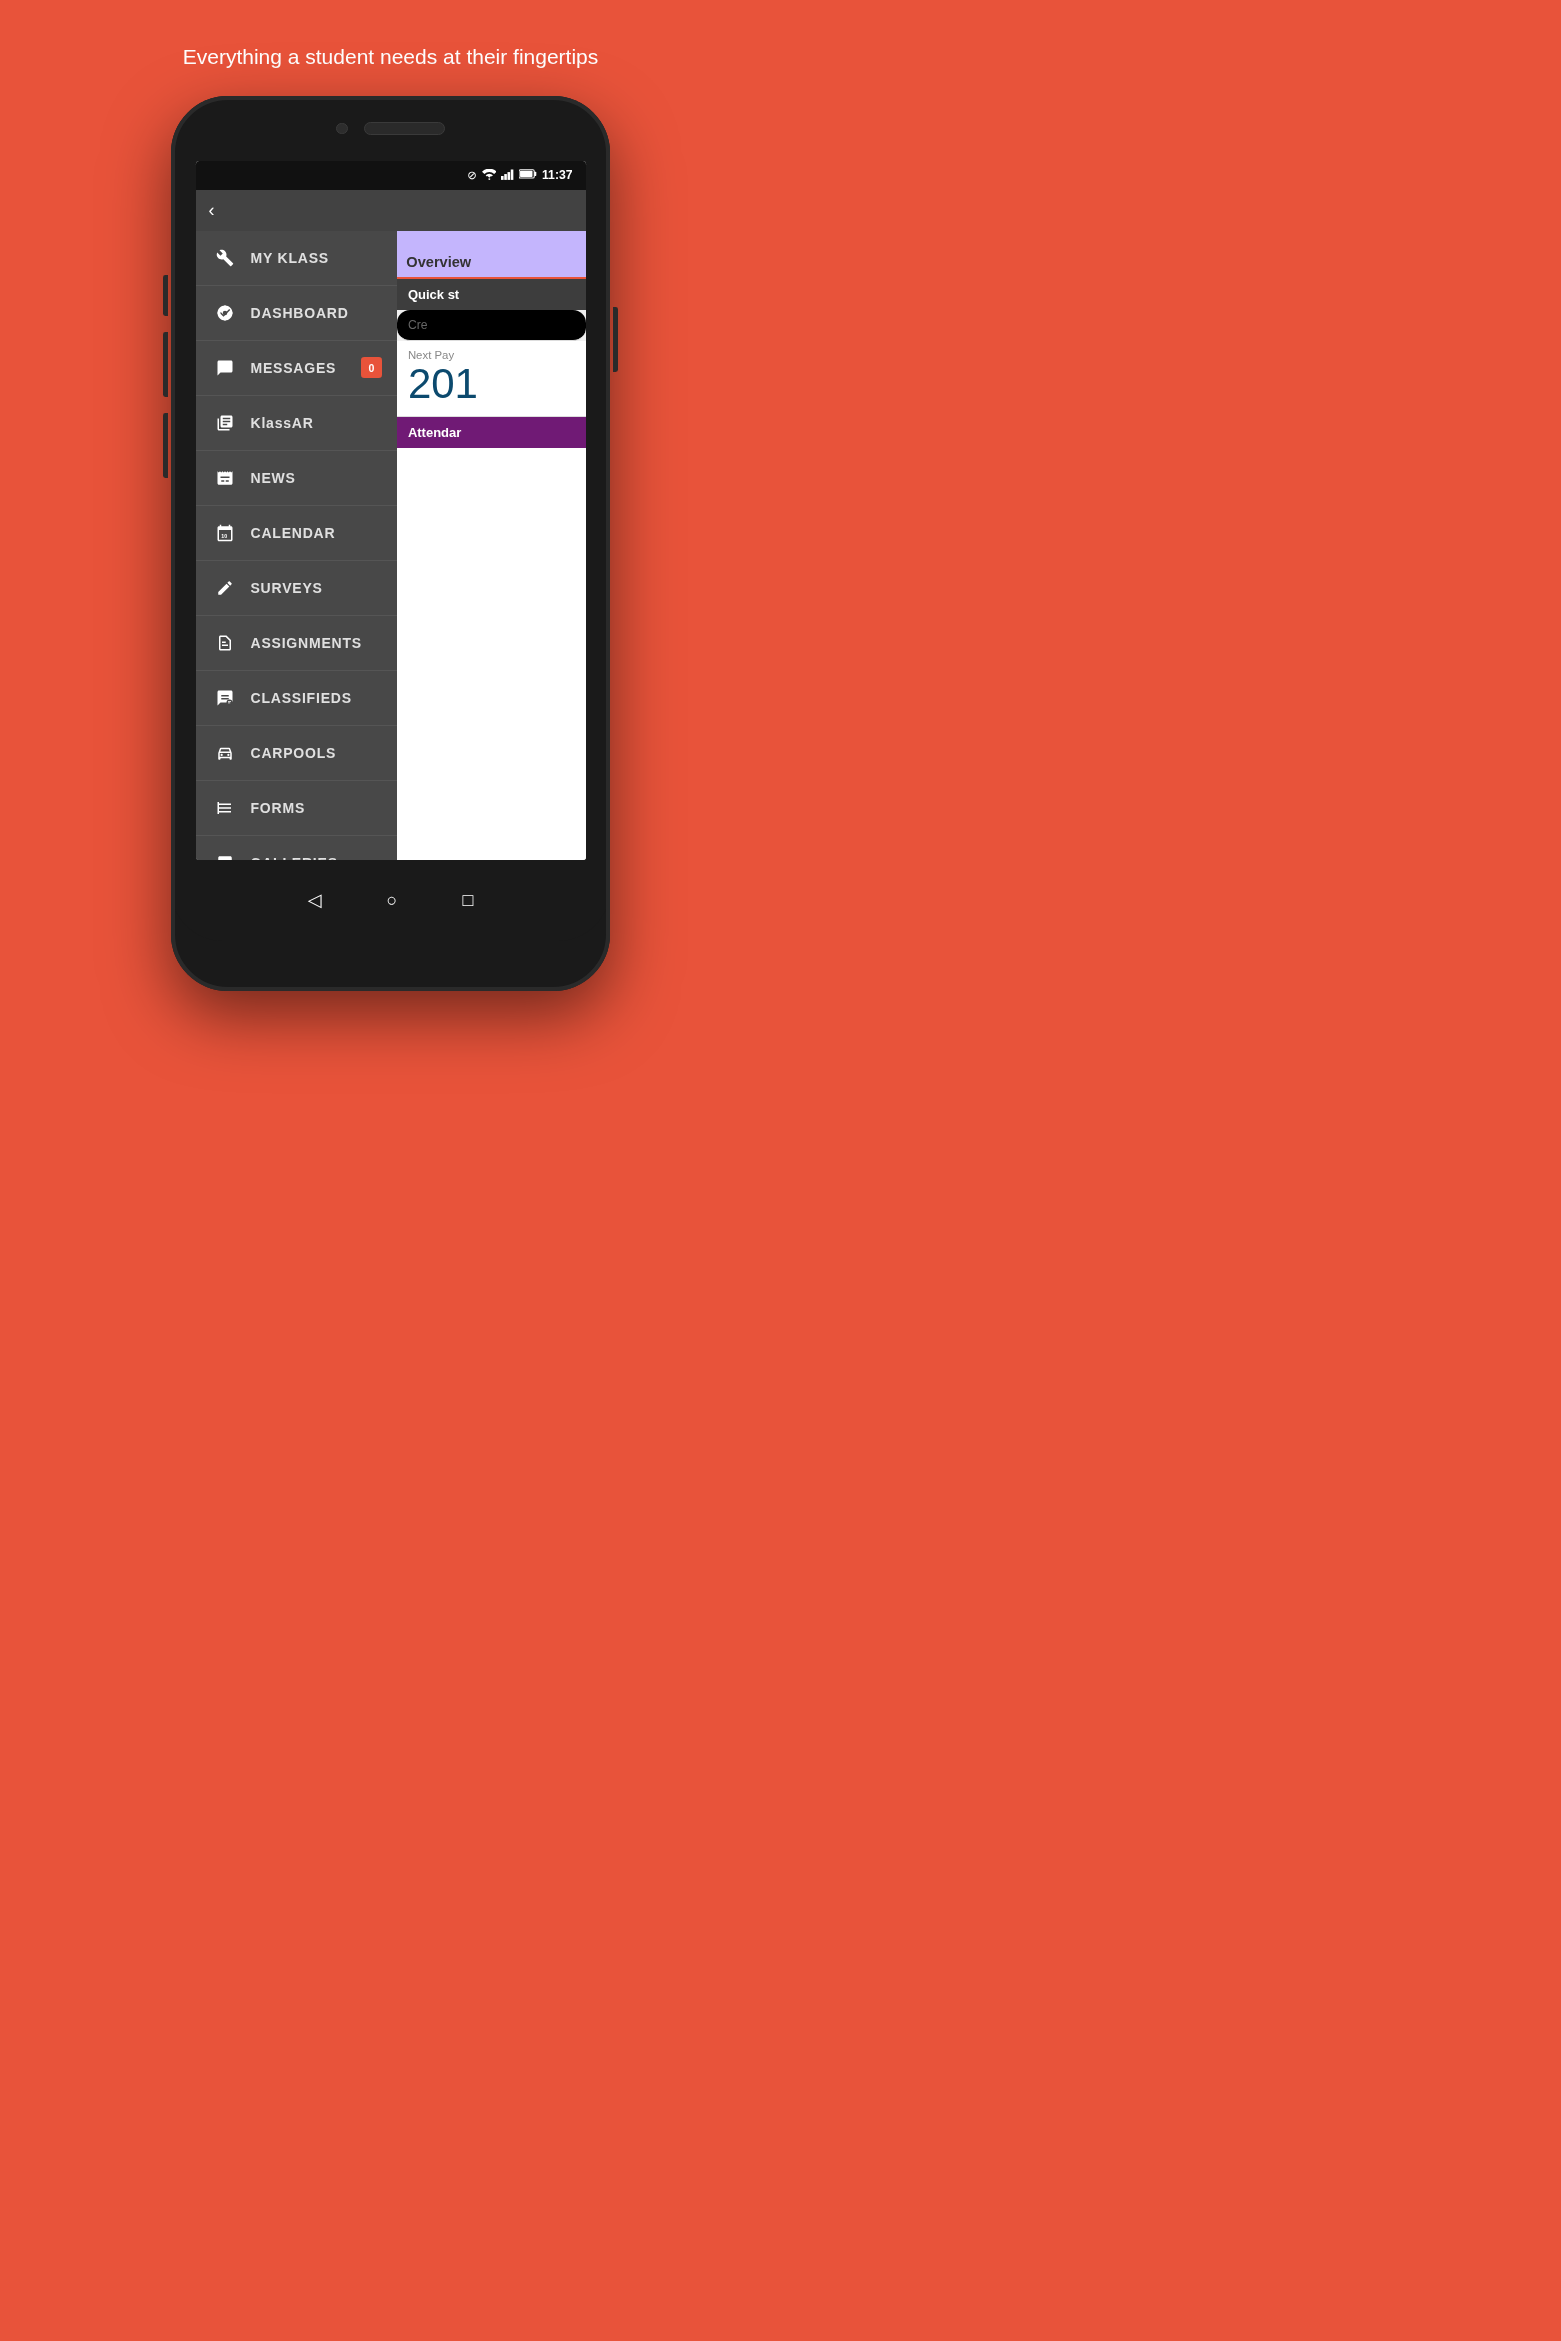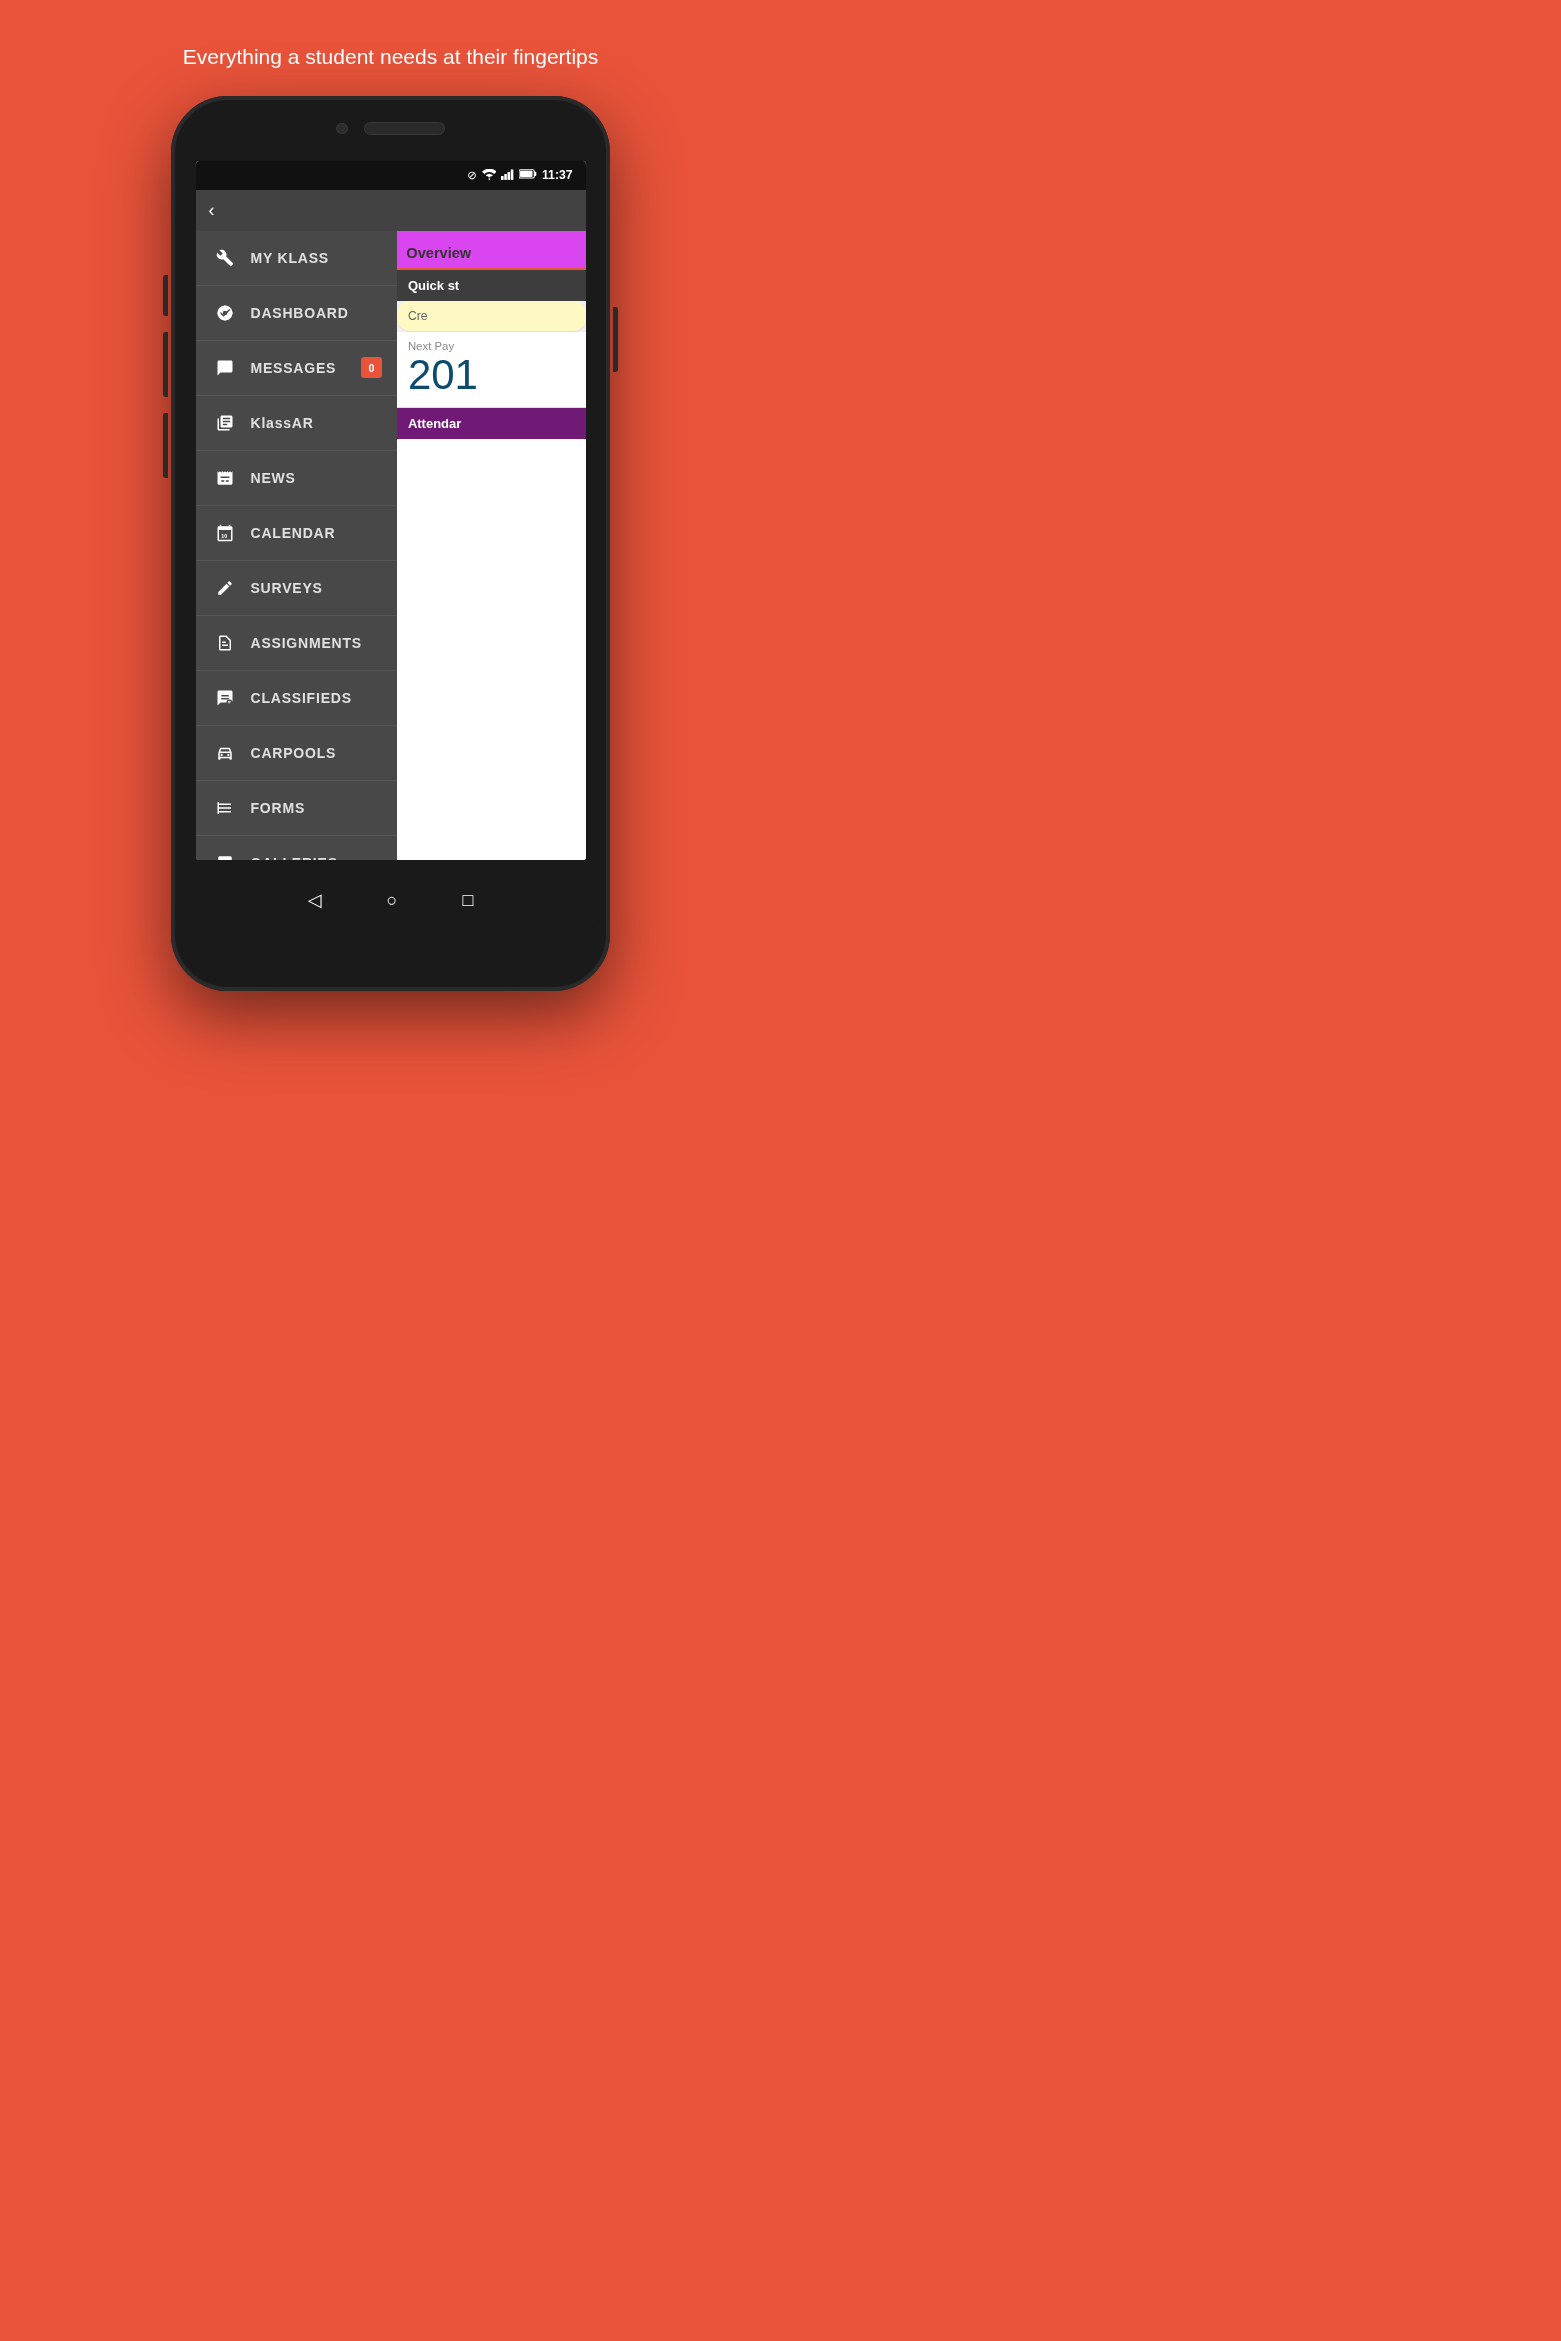--- a/index.html
+++ b/index.html
@@ -213,22 +213,22 @@
     
     .right-panel {
       flex: 1;
       background: #f0f0f0;
       overflow: hidden;
       display: flex;
       flex-direction: column;
     }
 
     .overview-tab {
-      background: #d946ef;
-      height: 39px;
+      background: #c4b5fd;
+      height: 48px;
       display: flex;
       align-items: flex-end;
       padding: 0 9.8px;
       border-bottom: 2.4px solid #e8533a;
     }
 
     .overview-tab-label {
       color: #333;
       font-size: 14.6px;
       font-weight: 600;
@@ -237,21 +237,21 @@
 
     .quick-stats-header {
       background: #3d3d3d;
       color: white;
       padding: 8.1px 11.4px;
       font-size: 13px;
       font-weight: 600;
     }
 
     .credit-section {
-      background: #fef9c3;
+      background: #000000;
       padding: 8.1px 11.4px;
       color: #666;
       font-size: 12.2px;
       border-bottom: 0.8px solid #ddd;
       border-radius: 13px;
     }
 
     .next-pay-section {
       background: white;
       padding: 8.1px 11.4px;

